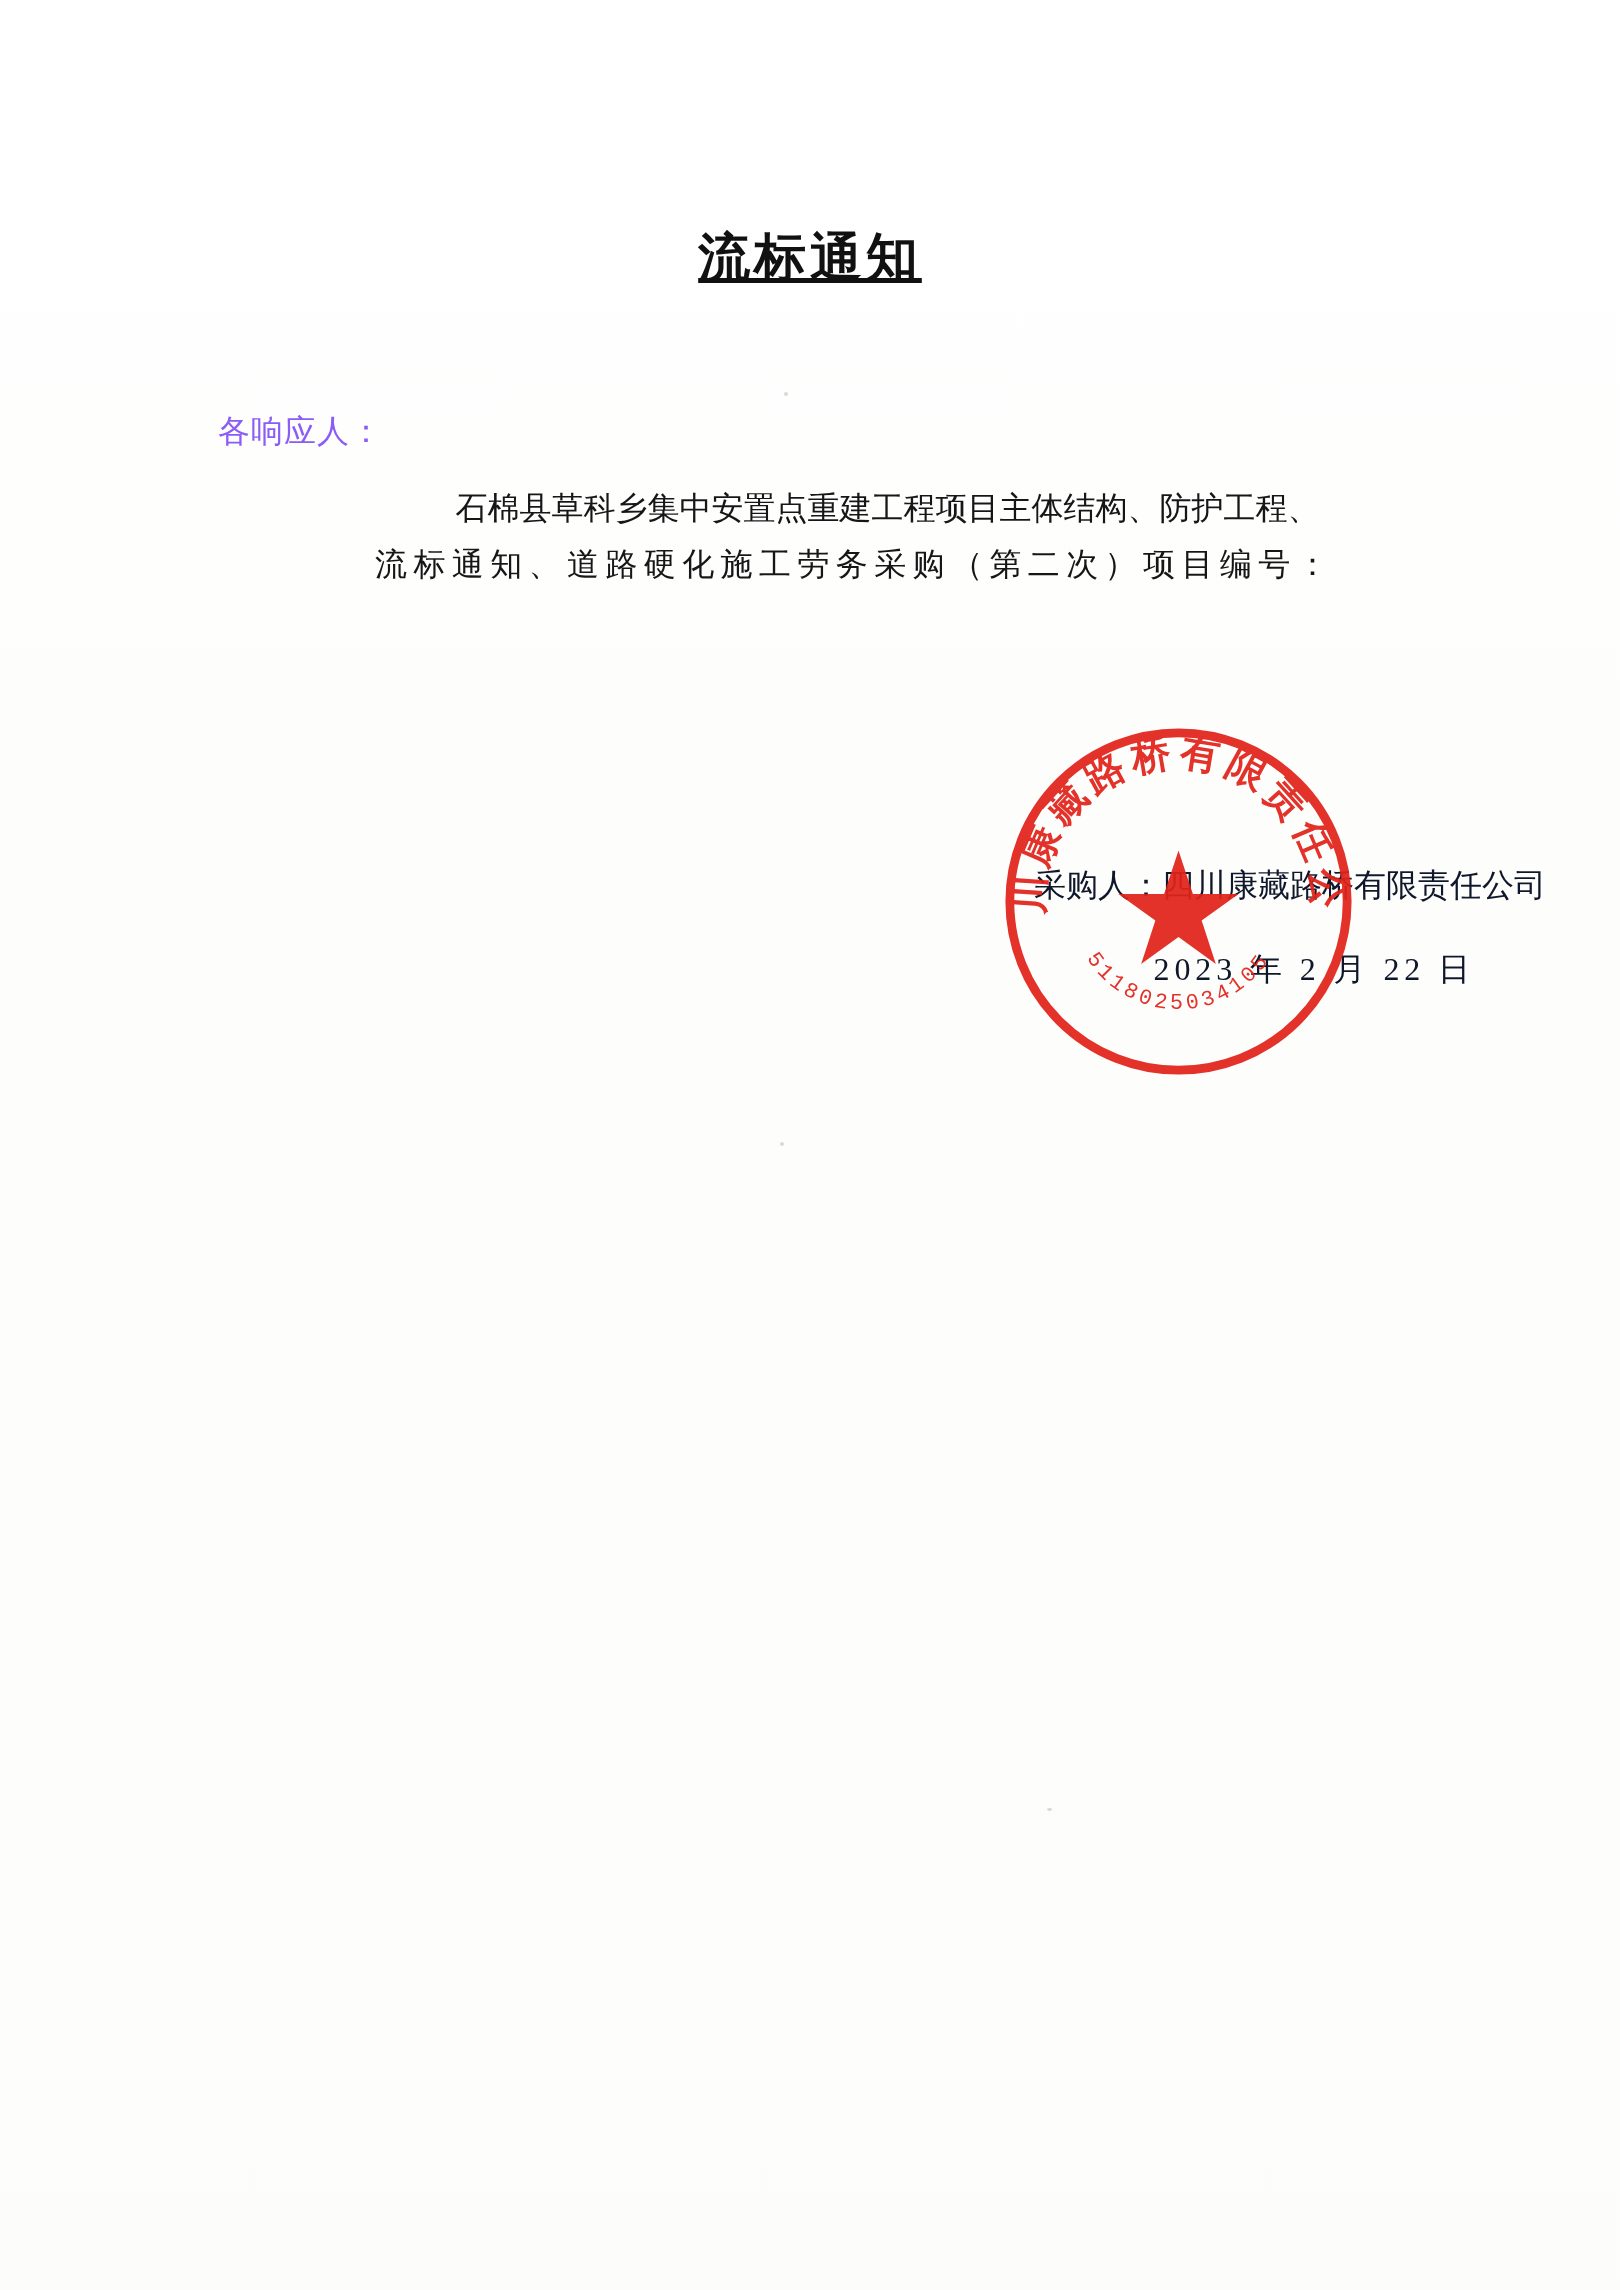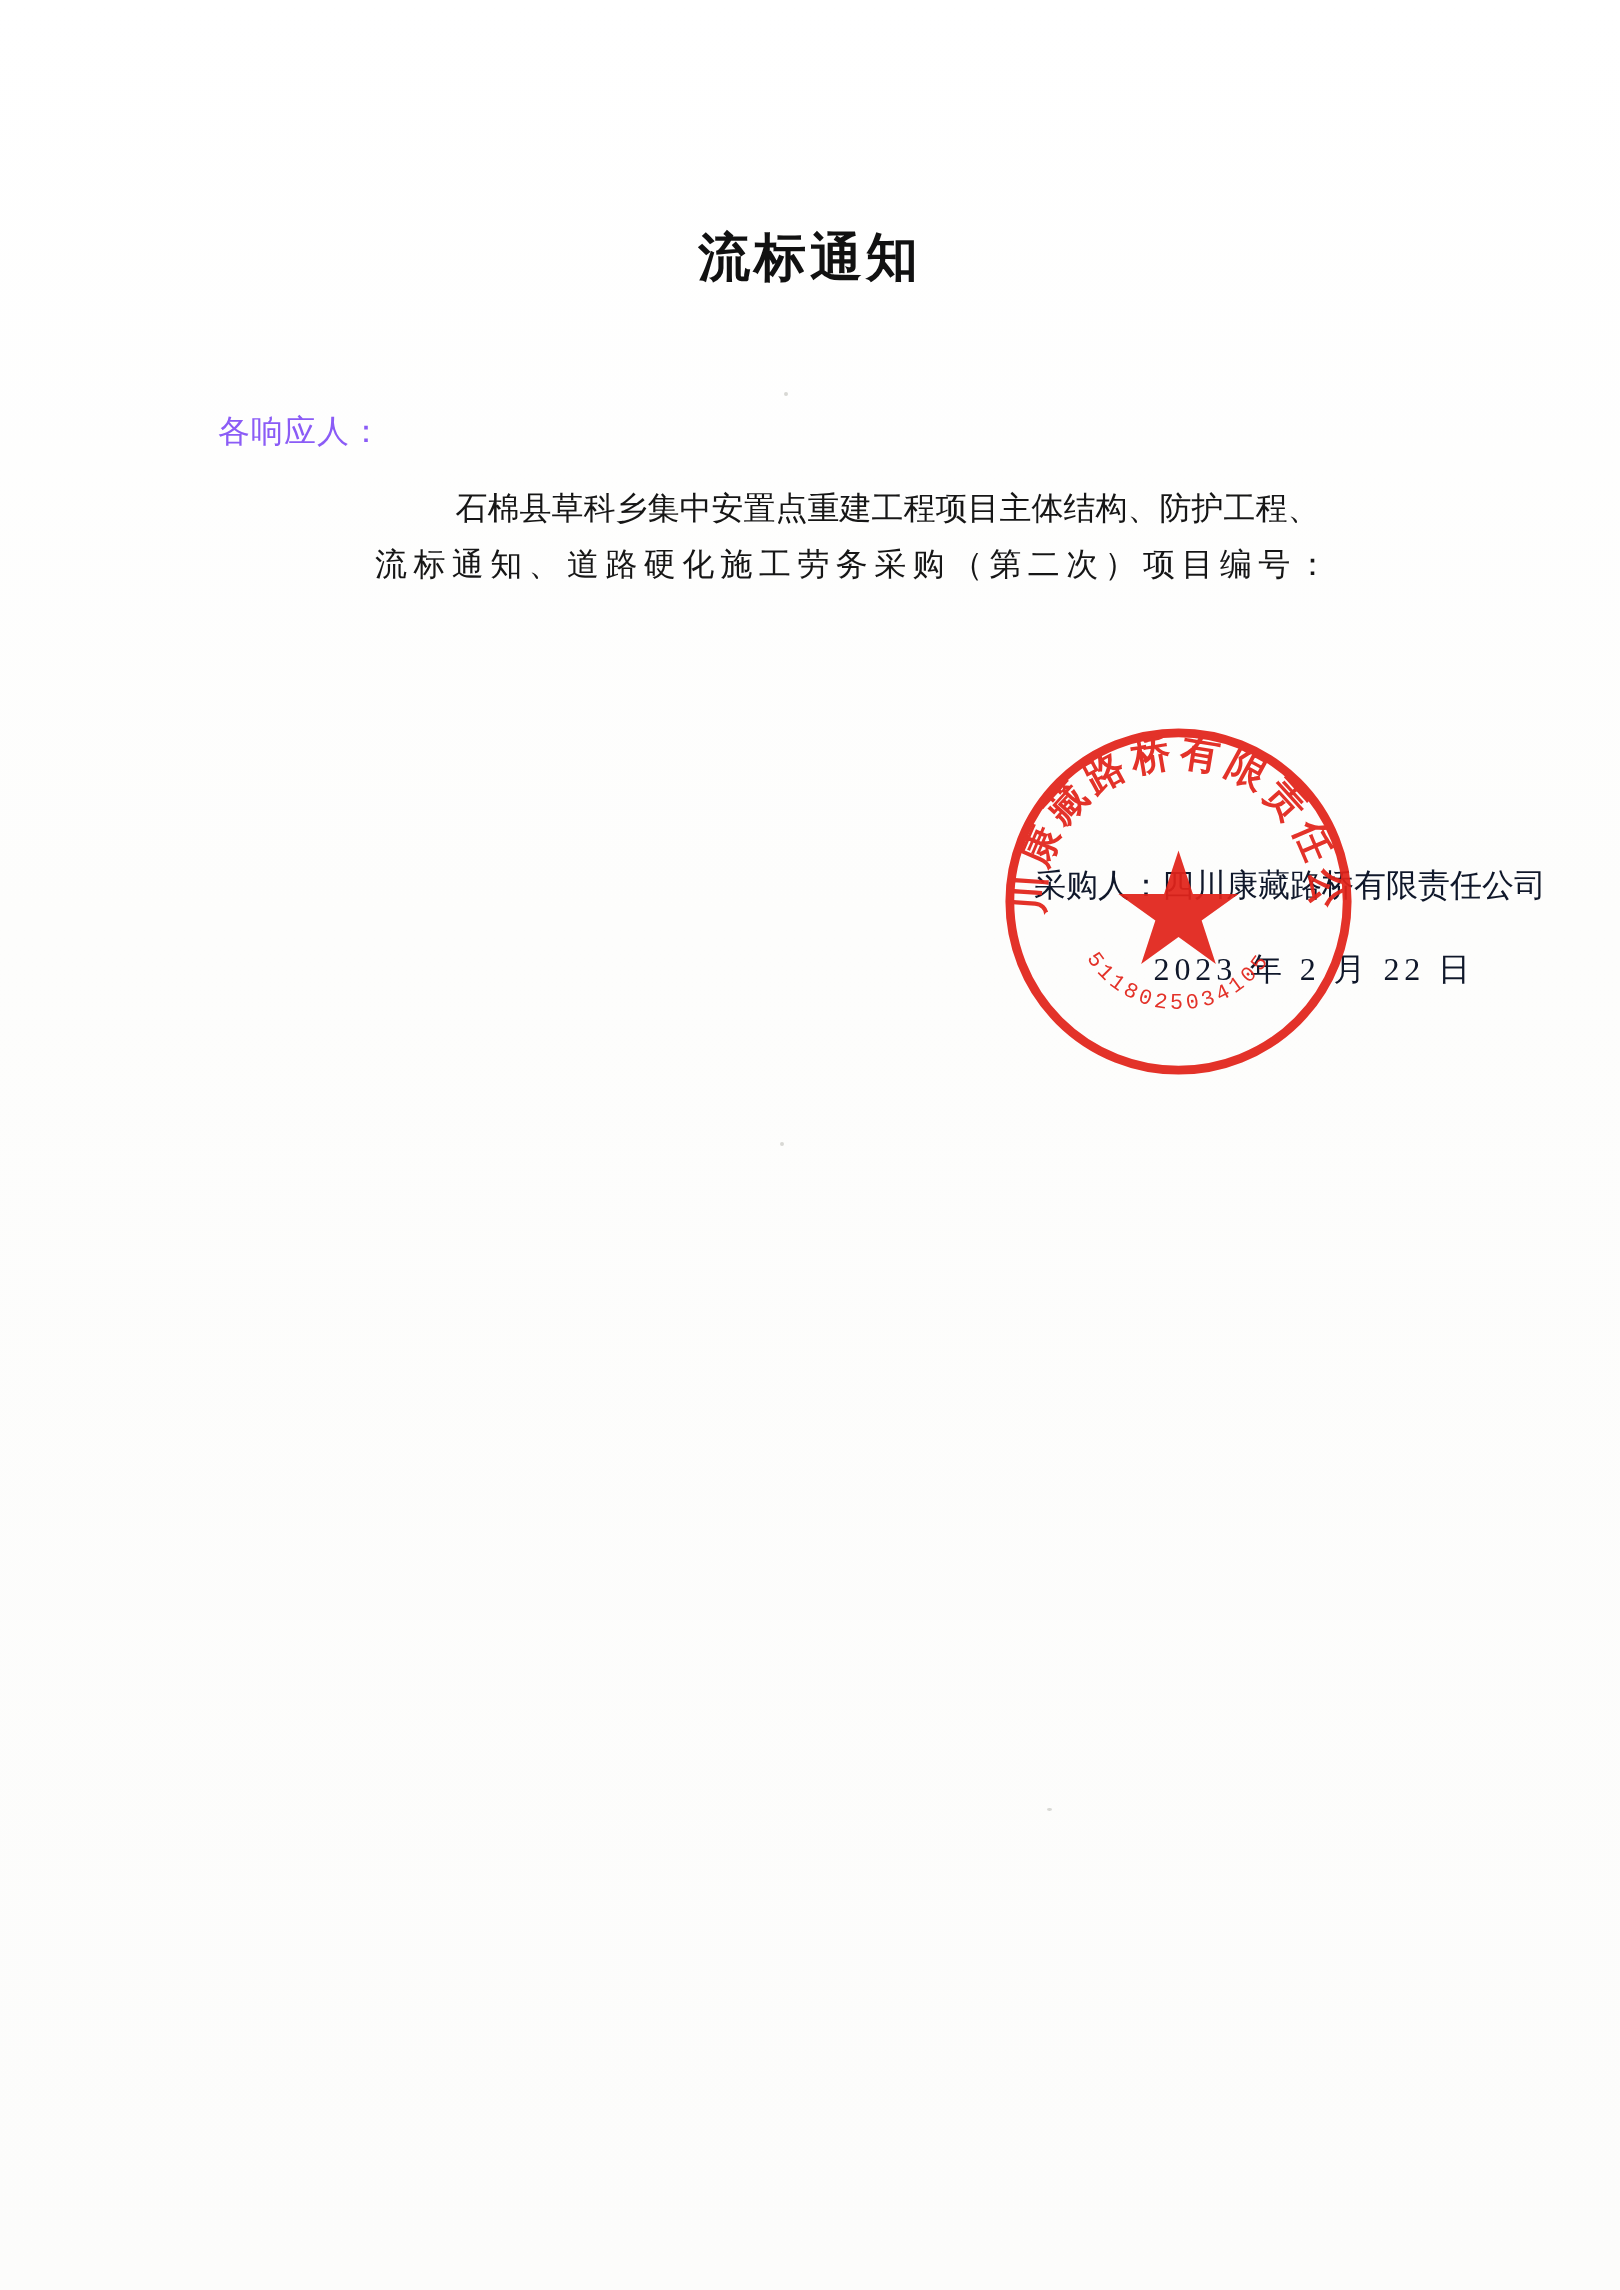--- a/index.html
+++ b/index.html
@@ -36,20 +36,21 @@
     position: absolute;
     top: 223px;
     left: 0;
     width: 1620px;
     text-align: center;
     font-size: 52px;
     font-weight: bold;
     letter-spacing: 3.9px;
     font-family: "DejaVu Serif", "Liberation Serif", serif;
     color: #111;
+    text-decoration: underline;
   }
 
   .salutation {
     position: absolute;
     top: 410px;
     left: 218px;
     font-size: 32px;
     letter-spacing: 1px;
     color: #8b5cf6;
   }

